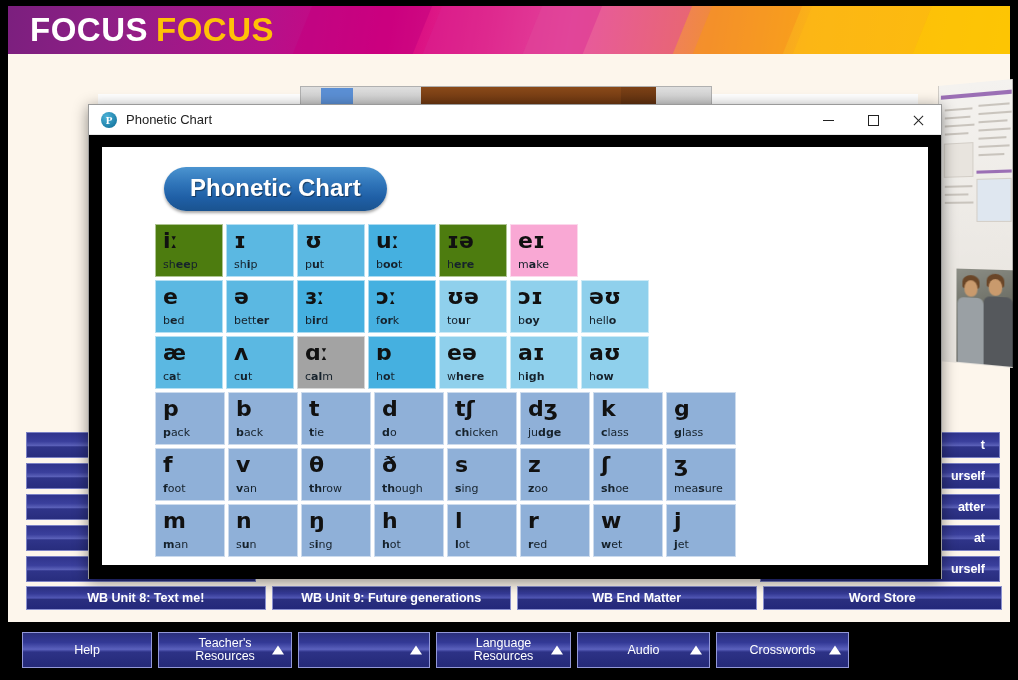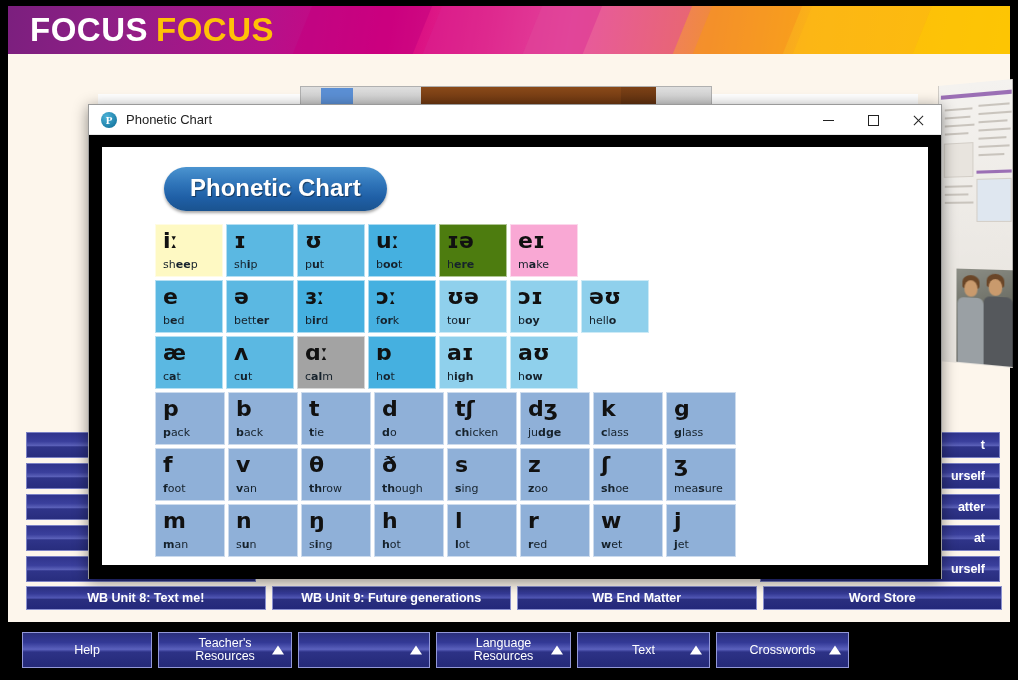--- a/index.html
+++ b/index.html
@@ -302,21 +302,21 @@
         <span class="caret"></span>
       </div>
       <div class="bb-btn" style="width:132px">
         <span class="caret"></span>
       </div>
       <div class="bb-btn" style="width:135px">
         <span>Language Resources</span>
         <span class="caret"></span>
       </div>
       <div class="bb-btn" style="width:133px">
-        <span>Text</span>
+        <span>Audio</span>
         <span class="caret"></span>
       </div>
       <div class="bb-btn" style="width:133px">
         <span>Crosswords</span>
         <span class="caret"></span>
       </div>
     </div>
 
   </div>
 
@@ -335,21 +335,21 @@
           <span class="glyph-close"></span>
         </div>
       </div>
     </div>
 
     <div class="dialog-body">
       <div class="chart-canvas">
         <div class="chart-title">Phonetic Chart</div>
         <div class="grid" id="phonetic-grid">
             <div class="grow">
-              <div class="cell" style="background: #fef9c3; padding-left: 16px;">
+              <div class="cell" style="background: #4d7c0f; padding-left: 16px;">
                 <span class="sym">iː</span>
                 <span class="wrd">sh<b>ee</b>p</span>
               </div>
               <div class="cell" style="background: rgb(91, 184, 226);">
                 <span class="sym">ɪ</span>
                 <span class="wrd">sh<b>i</b>p</span>
               </div>
               <div class="cell" style="background: rgb(91, 184, 226);">
                 <span class="sym">ʊ</span>
                 <span class="wrd">p<b>u</b>t</span>
@@ -408,20 +408,24 @@
               </div>
               <div class="cell" style="background: #a3a3a3;">
                 <span class="sym">ɑː</span>
                 <span class="wrd">c<b>al</b>m</span>
               </div>
               <div class="cell" style="background: rgb(69, 176, 224);">
                 <span class="sym">ɒ</span>
                 <span class="wrd">h<b>o</b>t</span>
               </div>
               <div class="cell" style="background: rgb(143, 208, 236);">
+                <span class="sym">eə</span>
+                <span class="wrd">w<b>here</b></span>
+              </div>
+              <div class="cell" style="background: rgb(143, 208, 236);">
                 <span class="sym">aɪ</span>
                 <span class="wrd">h<b>igh</b></span>
               </div>
               <div class="cell" style="background: rgb(143, 208, 236);">
                 <span class="sym">aʊ</span>
                 <span class="wrd">h<b>ow</b></span>
               </div>
             </div>
             <div class="grow">
               <div class="cell wide" style="background: rgb(143, 176, 216);">

